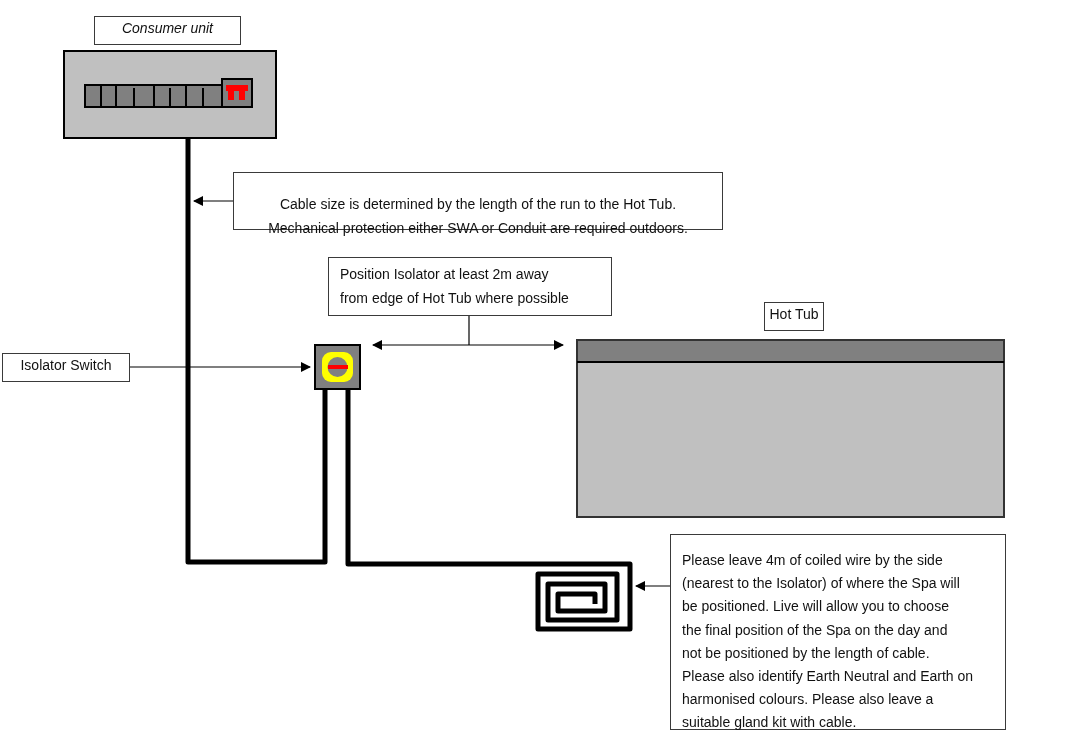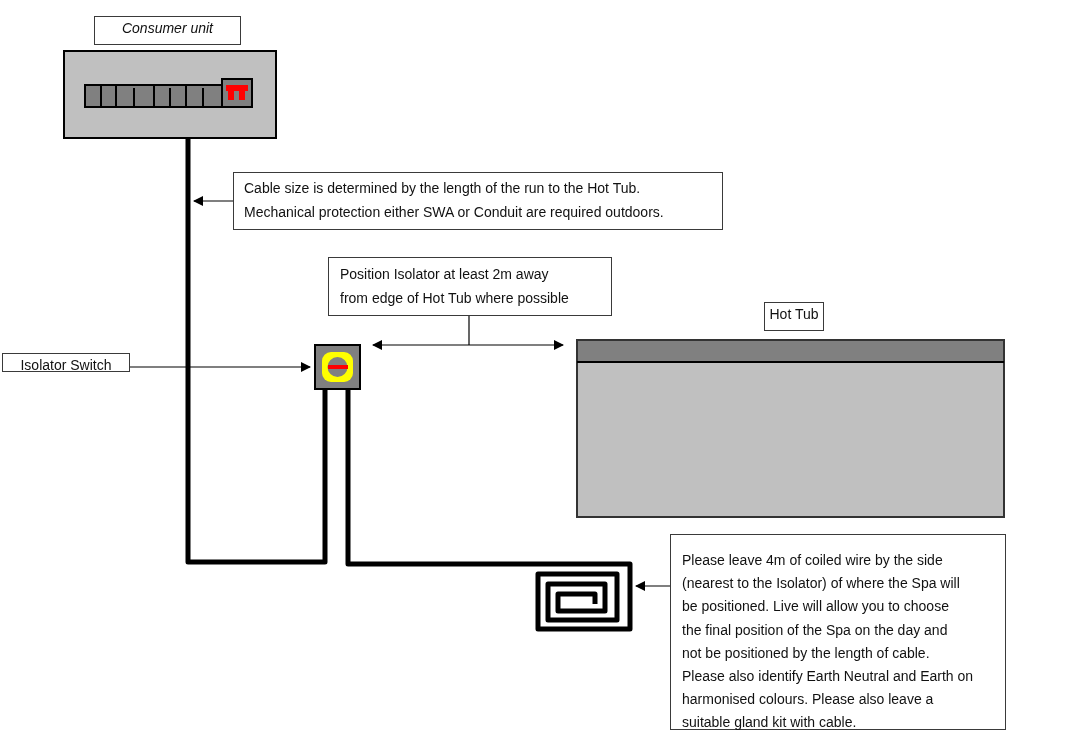--- a/index.html
+++ b/index.html
@@ -65,29 +65,29 @@
   <line x1="469" y1="316" x2="469" y2="345" stroke="#000" stroke-width="1.2"></line>
   <line x1="469" y1="345" x2="373" y2="345" stroke="#000" stroke-width="1.2" marker-end="url(#arrow)"></line>
   <line x1="469" y1="345" x2="563" y2="345" stroke="#000" stroke-width="1.2" marker-end="url(#arrow)"></line>
   <line x1="670" y1="586" x2="636" y2="586" stroke="#000" stroke-width="1.2" marker-end="url(#arrow)"></line>
 </svg>
 
 <div class="label-box centered" style="left:94px; top:16px; width:147px; height:29px;font-style:italic;">
   <span>Consumer unit</span>
 </div>
 
-<div class="label-box centered" style="left:2px; top:353px; width:128px; height:19px;">
+<div class="label-box centered" style="left:2px; top:353px; width:128px; height:29px;">
   <span>Isolator Switch</span>
 </div>
 
 <div class="label-box centered" style="left:764px; top:302px; width:60px; height:29px;">
   <span>Hot Tub</span>
 </div>
 
-<div class="label-box" style="left:233px; top:172px; width:490px; height:58px; padding:3px 10px; line-height:24px;">
+<div class="label-box" style="left:233px; top:172px; width:490px; height:58px; padding:19px 10px; line-height:24px;text-align:center;">
   <div>Cable size is determined by the length of the run to the Hot Tub.</div>
   <div>Mechanical protection either SWA or Conduit are required outdoors.</div>
 </div>
 
 <div class="label-box" style="left:328px; top:257px; width:284px; height:59px; padding:4px 11px; line-height:24px;">
   <div>Position Isolator at least 2m away</div>
   <div>from edge of Hot Tub where possible</div>
 </div>
 
 <div class="label-box" style="left:670px; top:534px; width:336px; height:196px; padding:14px 11px; line-height:23.2px;">

